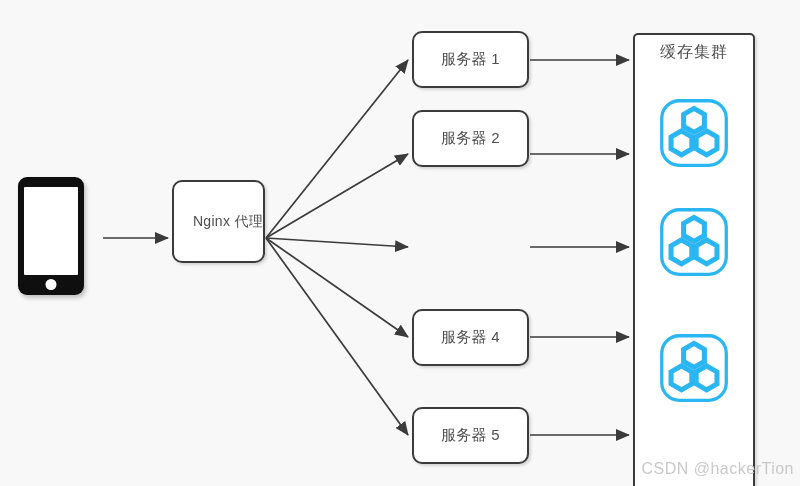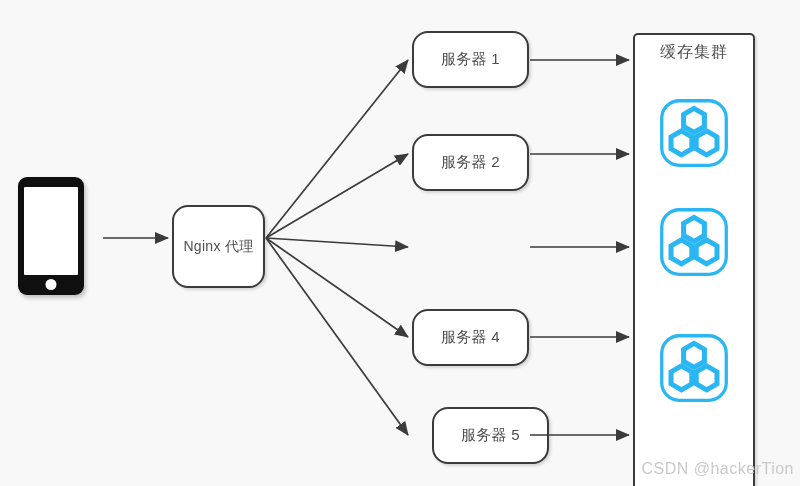--- a/index.html
+++ b/index.html
@@ -12,38 +12,38 @@
     background: var(--canvas-bg, #f8f8f8);
     overflow: hidden;
   }
 
   
   .node {
     position: absolute;
     box-sizing: border-box;
     background: var(--node-fill, #ffffff);
     border: 2px solid var(--node-border, #3b3b3b);
-    border-radius: 16px;
+    border-radius: 10px;
     box-shadow: 2px 2px 3px rgba(0,0,0,0.14);
     display: flex;
     align-items: center;
     justify-content: center;
     color: var(--node-text, #4f4f4f);
     font-size: 14px;
     letter-spacing: 0.3px;
   }
 
-  .proxy  { left: 172px; top: 205px; width: 93px;  height: 83px; }
+  .proxy  { left: 172px; top: 180px; width: 93px;  height: 83px; justify-content: flex-end; }
 
   .server { left: 412px; width: 117px; height: 57px; font-size: 15px; }
   .s1 { top: 31px;  }
-  .s2 { top: 134px; text-align: center; }
+  .s2 { top: 110px; text-align: center; }
   .s3 { top: 219px; }
   .s4 { top: 309px; }
-  .s5 { top: 407px; margin-left: 20px; }
+  .s5 { top: 407px; }
 
   .cache {
     left: 633px; top: 33px; width: 122px; height: 484px;
     border-radius: 5px;
     display: block;
   }
   .cache-title {
     text-align: center;
     padding-top: 7px;
     font-size: 16px;

